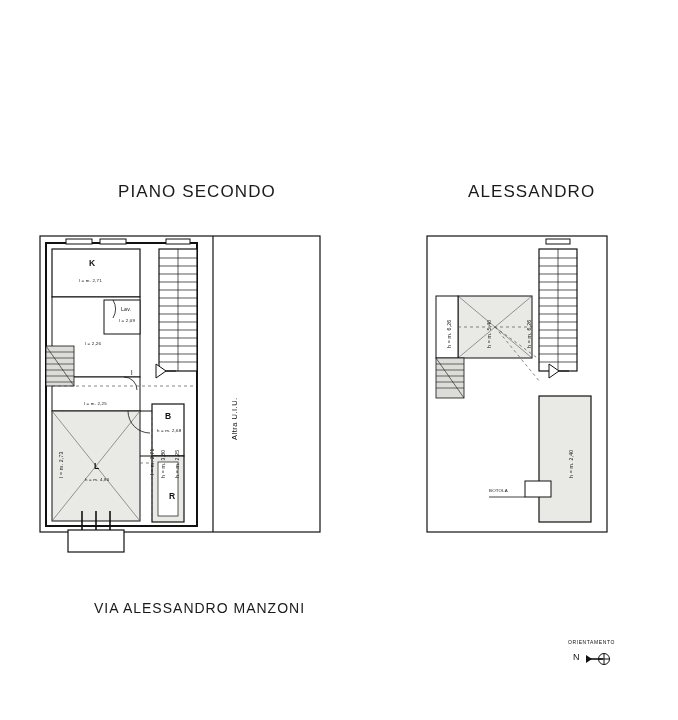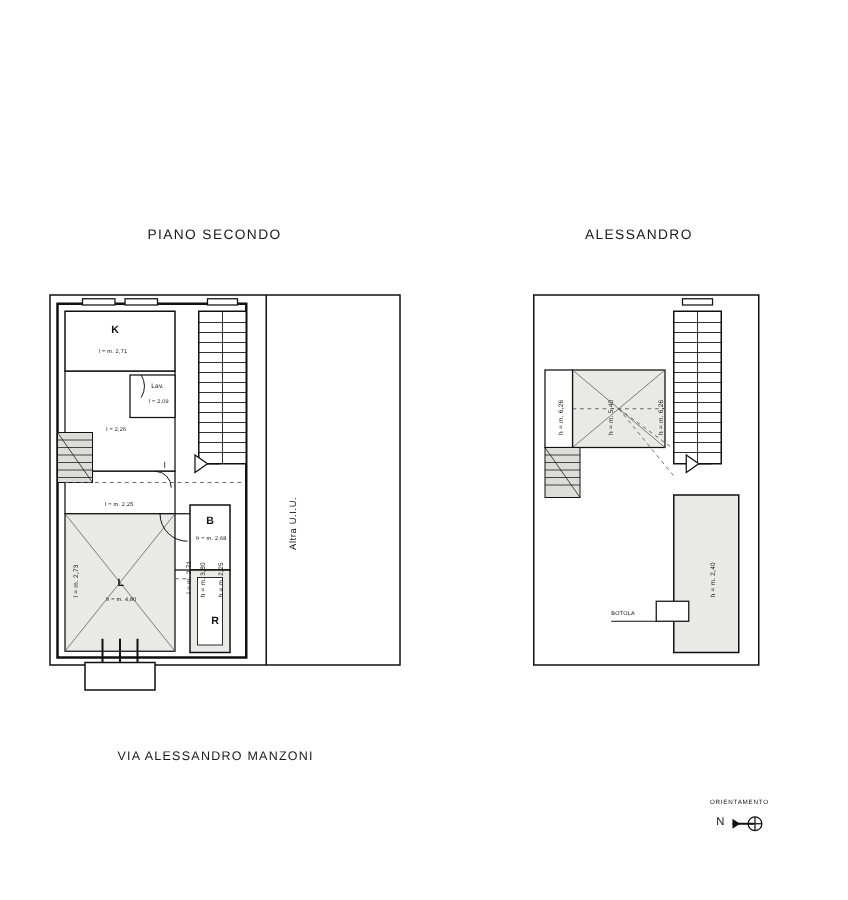--- a/index.html
+++ b/index.html
@@ -1,19 +1,19 @@
 <!DOCTYPE html>
 <html><head>
 <meta charset="utf-8">
 <style>
   html,body{margin:0;padding:0;background:#ffffff;}
   body{width:678px;height:720px;position:relative;font-family:"Liberation Sans",sans-serif;color:#111;overflow:hidden;}
   .sheet{position:absolute;left:0;top:0;width:678px;height:720px;}
-  .ttl{position:absolute;font-size:11px;letter-spacing:1.1px;color:#1a1a1a;white-space:nowrap;}
-  .street{position:absolute;font-size:10px;letter-spacing:1px;color:#1a1a1a;white-space:nowrap;}
+  .ttl{position:absolute;font-size:17px;letter-spacing:1.1px;color:#1a1a1a;white-space:nowrap;}
+  .street{position:absolute;font-size:14px;letter-spacing:1px;color:#1a1a1a;white-space:nowrap;}
   .tiny{position:absolute;font-size:4.4px;letter-spacing:0.2px;color:#111;white-space:nowrap;}
   .tiny6{position:absolute;font-size:5.2px;letter-spacing:0.2px;color:#111;white-space:nowrap;}
   .room{position:absolute;font-size:8.5px;font-weight:700;color:#111;white-space:nowrap;}
   .vert{position:absolute;font-size:7.5px;color:#111;white-space:nowrap;transform-origin:0 0;transform:rotate(-90deg);letter-spacing:0.5px;}
   .vert6{position:absolute;font-size:5.2px;color:#111;white-space:nowrap;transform-origin:0 0;transform:rotate(-90deg);letter-spacing:0.2px;}
   .orient{position:absolute;font-size:5px;letter-spacing:0.6px;color:#111;}
   .nlab{position:absolute;font-size:9px;color:#111;}
   svg{position:absolute;left:0;top:0;overflow:visible;}
 </style>
 </head>

